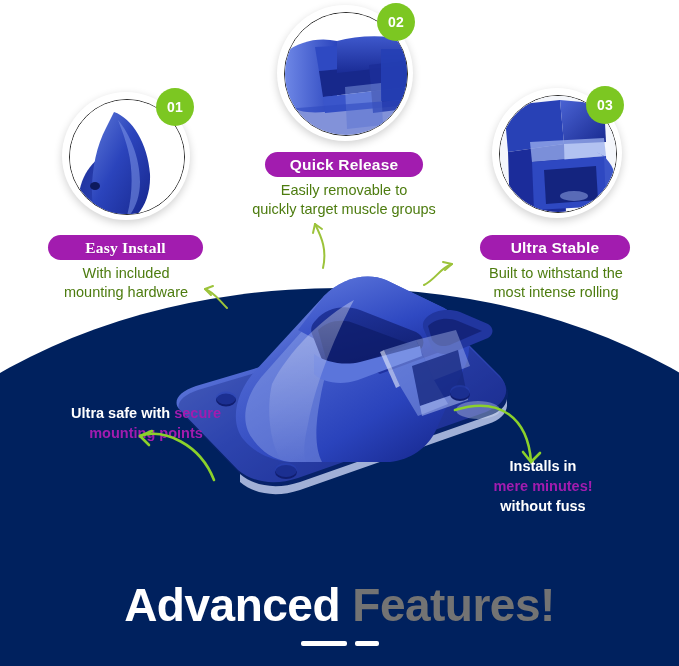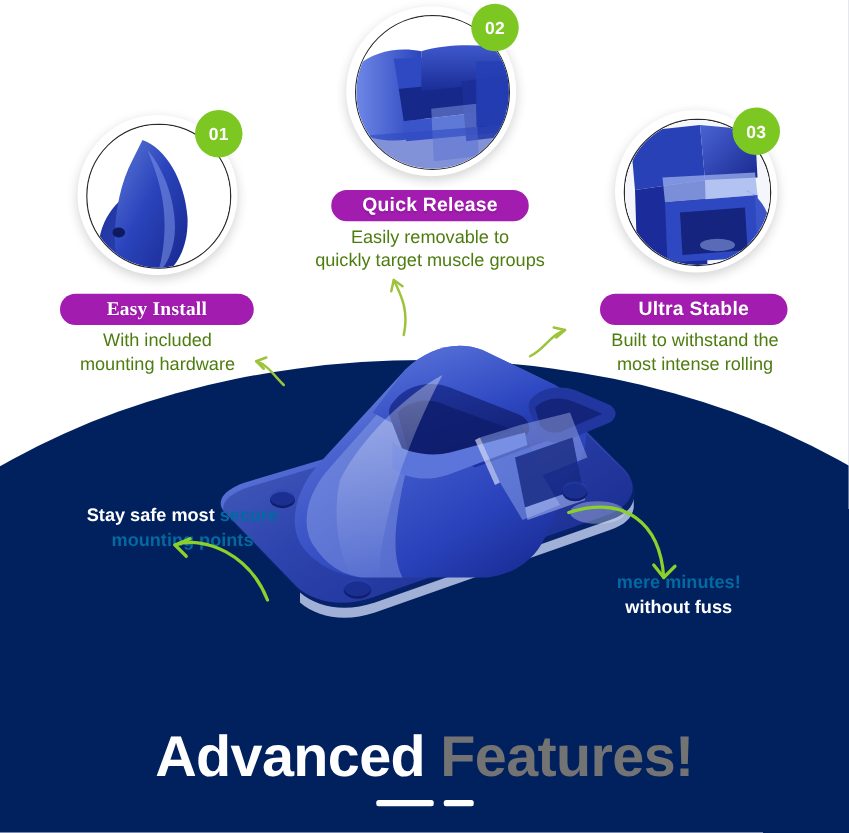--- a/index.html
+++ b/index.html
@@ -74,21 +74,21 @@
 
   
   .navy-text{
     position:absolute;
     color:#ffffff;
     font-size:14.5px;
     line-height:20px;
     font-weight:bold;
     z-index:8;
   }
-  .navy-text .hl{color:#0369a1;}
+  .navy-text .hl{color:#a21caf;}
 
   
   .product{position:absolute;left:148px;top:234px;width:380px;height:270px;z-index:7;}
 
   
   .headline{
     position:absolute;
     left:0;top:578px;width:679px;
     text-align:center;
     font-size:46px;
@@ -306,26 +306,27 @@
       <ellipse cx="138" cy="236" rx="11" ry="7" fill="#2B44BB" opacity=".45"></ellipse>
 
       <path d="M124 150 C140 118 176 82 206 66 C190 96 168 146 160 190
                C154 216 156 226 160 230 L134 228 C122 210 118 176 124 150 Z" fill="url(#pHL)" opacity=".55"></path>
       <ellipse cx="330" cy="176" rx="22" ry="9" fill="#DCE4FA" opacity=".35"></ellipse>
     </svg>
   </div>
 
   <div class="navy-text" style="left:36px;top:403px;width:220px;text-align:center;">
     <div>
-      <span>Stay safe most </span><span class="hl">secure</span>
+      <span>Ultra safe with </span><span class="hl">secure</span>
     </div>
     <div class="hl">mounting points</div>
   </div>
 
   <div class="navy-text" style="left:463px;top:456px;width:160px;text-align:center;">
+    <div>Installs in</div>
     <div class="hl">mere minutes!</div>
     <div>without fuss</div>
   </div>
 
   <svg style="position:absolute;left:0;top:360px;width:679px;height:240px;z-index:8;pointer-events:none;">
     <g fill="none" stroke="#8BD12B" stroke-width="2.6" stroke-linecap="round">
 
       <path d="M214 120 C200 84 164 68 140 76"></path>
       <path d="M140 76 l12 -5 M140 76 l9 9"></path>
 

